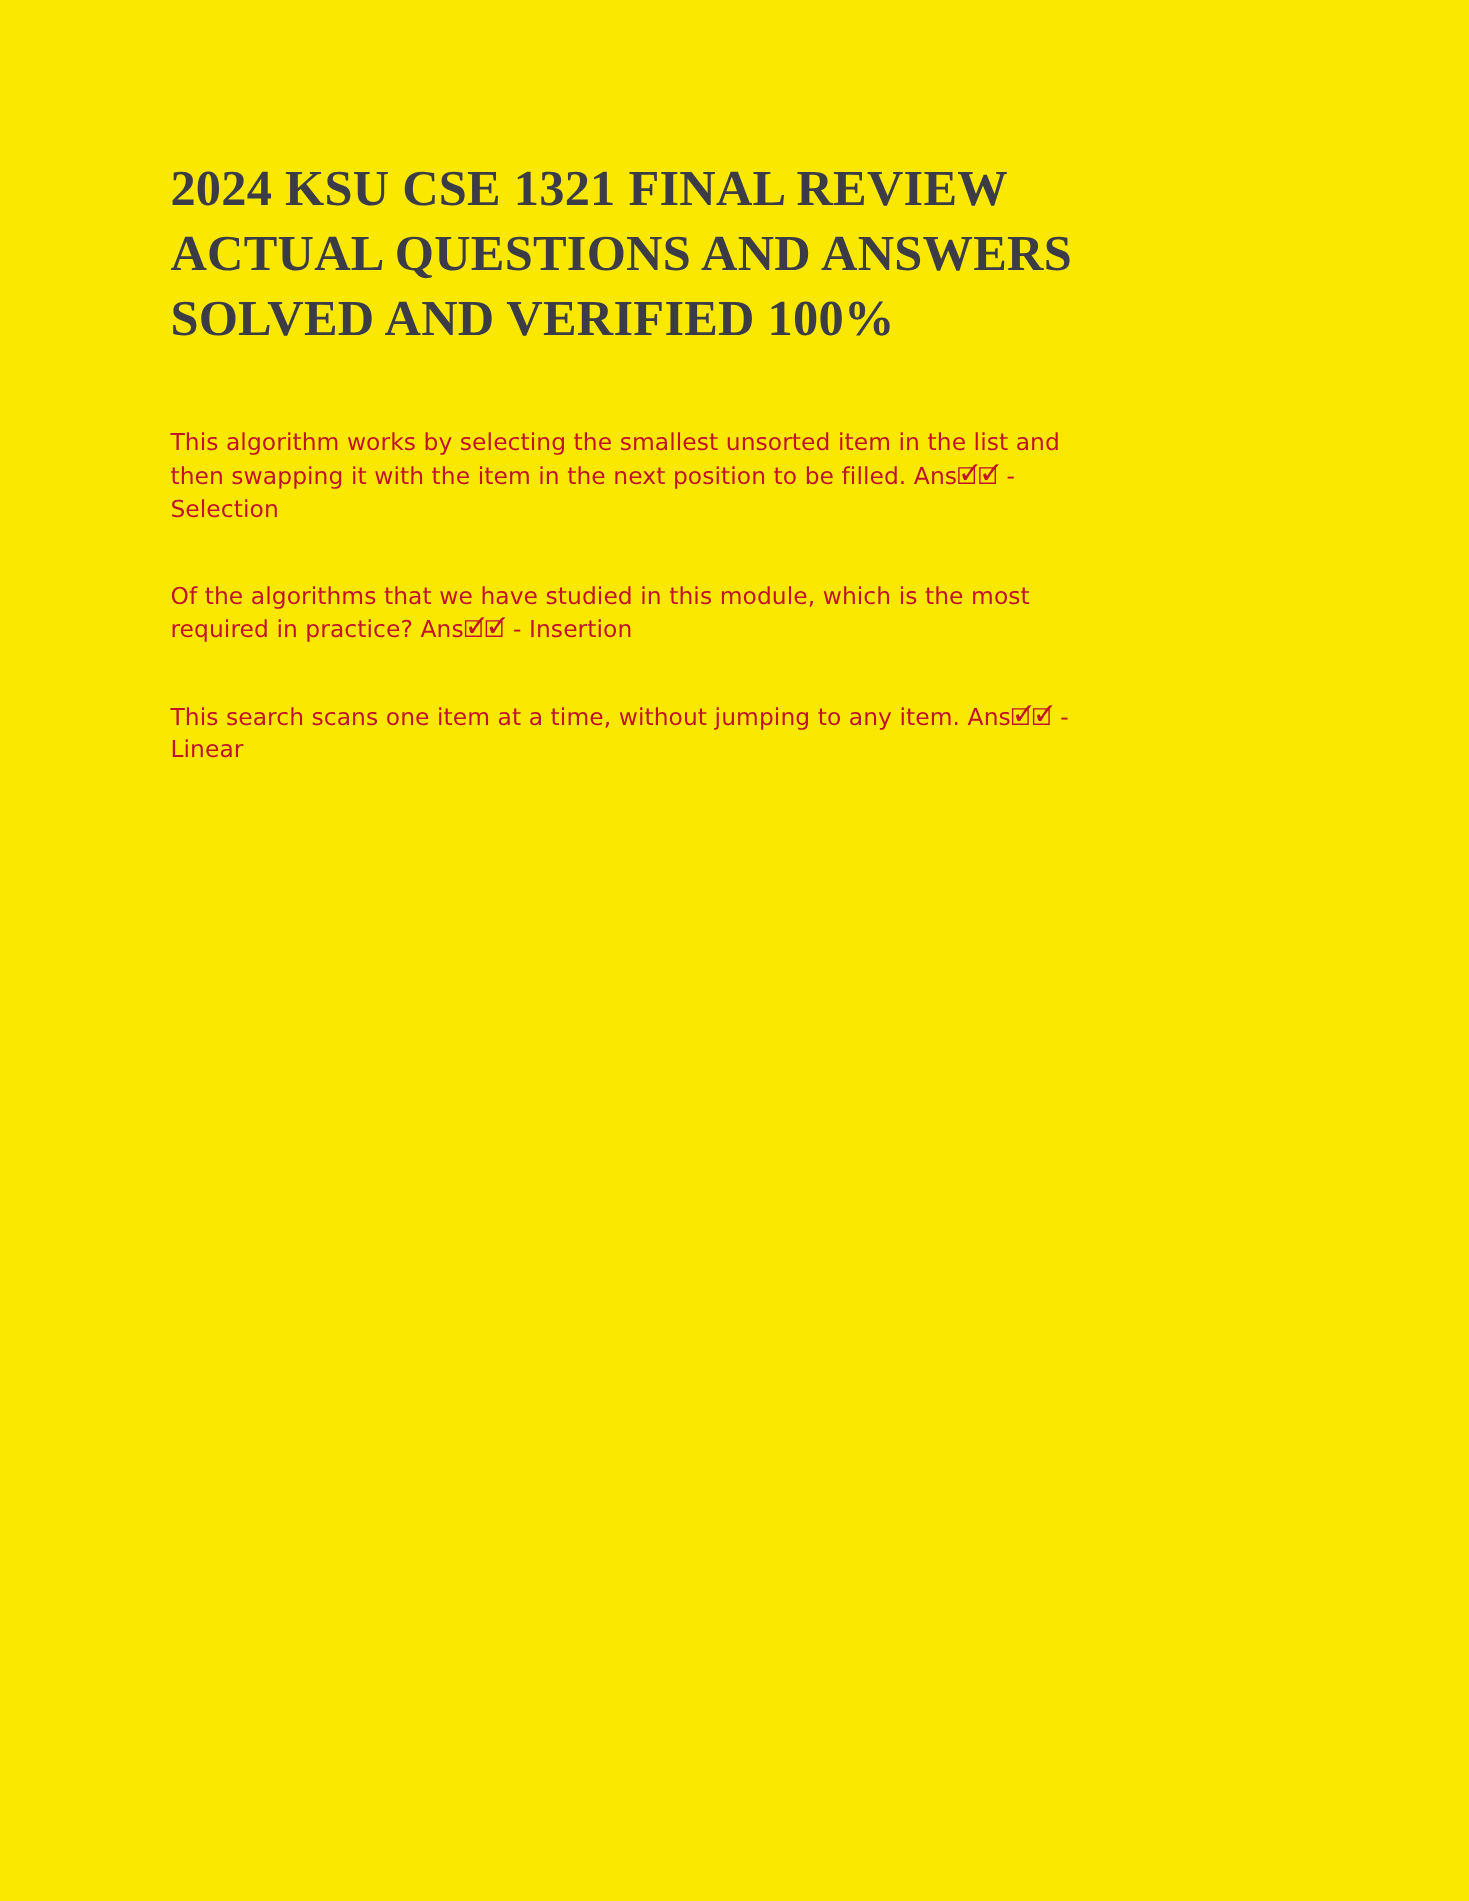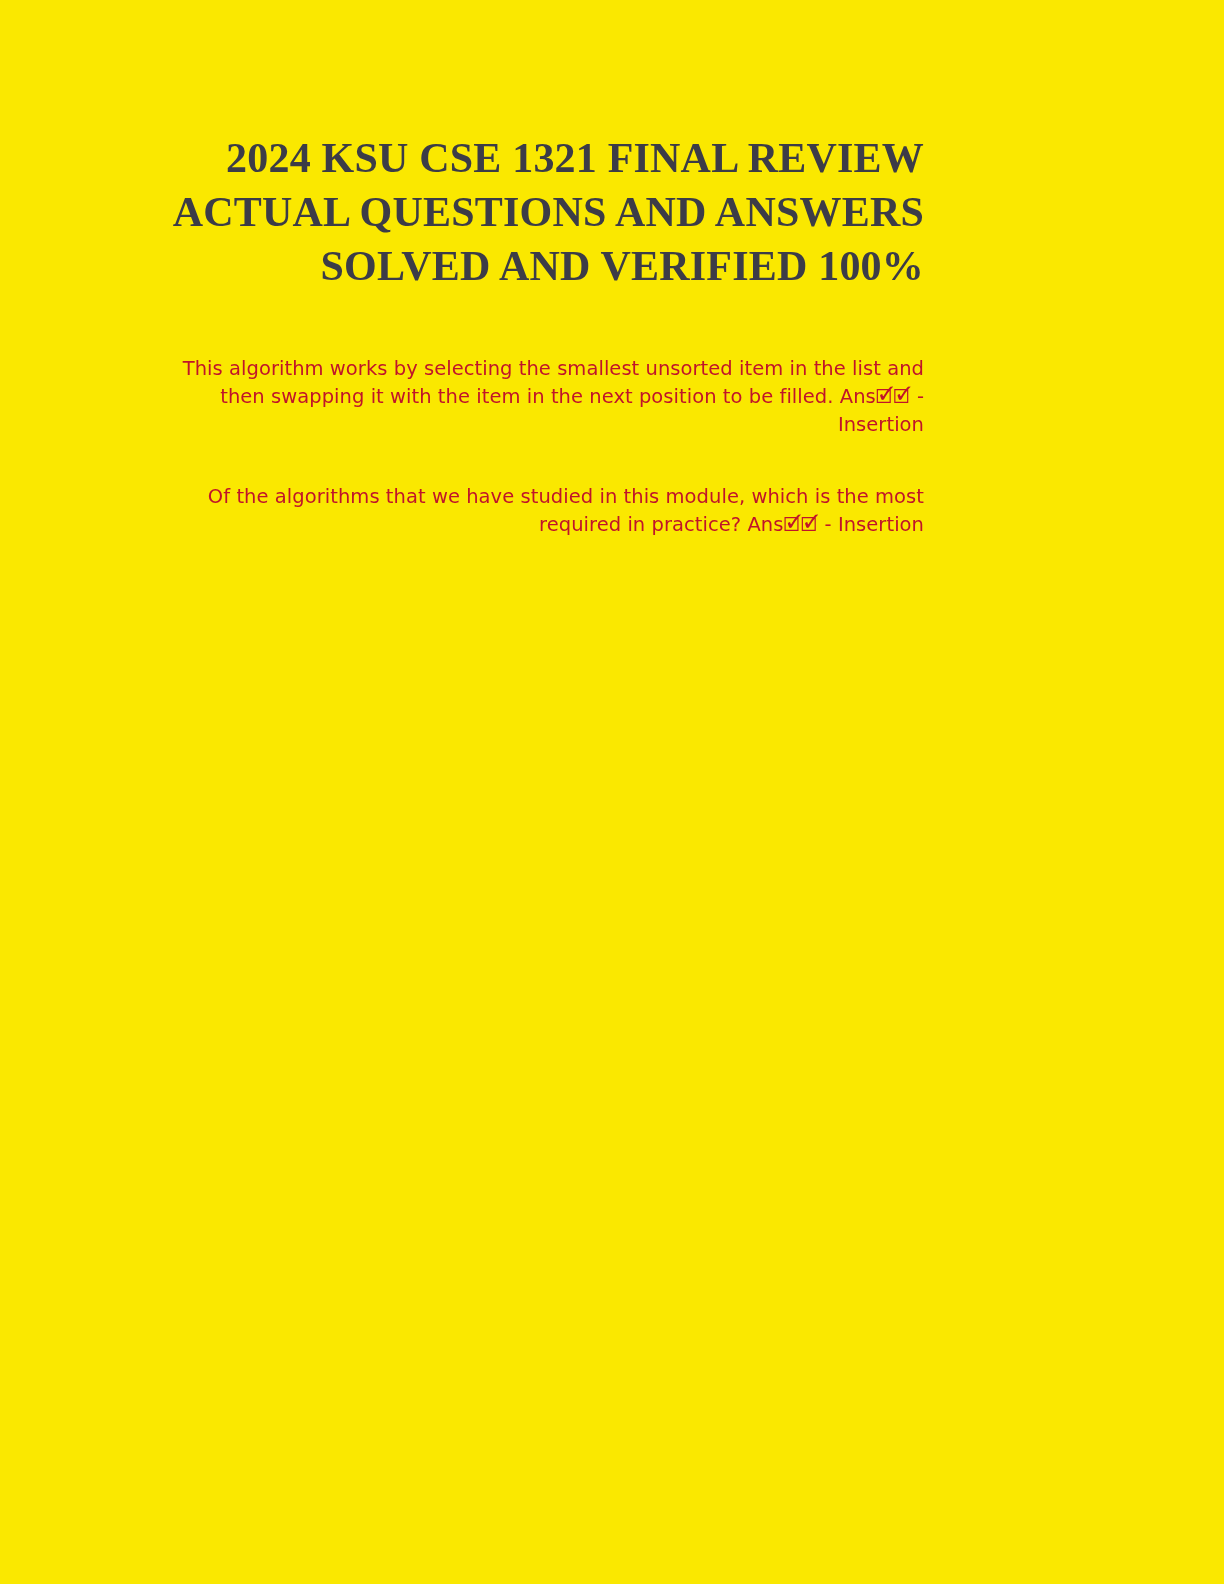--- a/index.html
+++ b/index.html
@@ -12,21 +12,20 @@
     background: #FAE800;
     font-family: "DejaVu Sans", sans-serif;
     overflow: hidden;
   }
   .page {
     position: relative;
     width: 1064px;
     height: 1584px;
     box-sizing: border-box;
     padding: 132px 140px 0 142px;
-    text-align: right;
   }
   .doc-title {
     margin: 0 0 0 0;
     font-family: "Liberation Serif", serif;
     font-weight: bold;
     font-size: 42px;
     line-height: 1.28;
     color: #3c3c47;
     letter-spacing: 0.2px;
     max-width: 900px;
@@ -45,17 +44,18 @@
   }
 </style>
 </head>
 <body>
 
 <div class="page">
 
   <h1 class="doc-title">2024 KSU CSE 1321 FINAL REVIEW ACTUAL QUESTIONS AND ANSWERS SOLVED AND VERIFIED 100%</h1>
 
   <div class="qa-list">
-    <p class="qa-item">This algorithm works by selecting the smallest unsorted item in the list and then swapping it with the item in the next position to be filled.  Ans🗹🗹 - Insertion</p>
+    <p class="qa-item">This algorithm works by selecting the smallest unsorted item in the list and then swapping it with the item in the next position to be filled.  Ans🗹🗹 - Selection</p>
     <p class="qa-item">Of the algorithms that we have studied in this module, which is the most required in practice?  Ans🗹🗹 - Insertion</p>
+    <p class="qa-item">This search scans one item at a time, without jumping to any item.  Ans🗹🗹 - Linear</p>
   </div>
 
 </div>
 
 </body></html>

